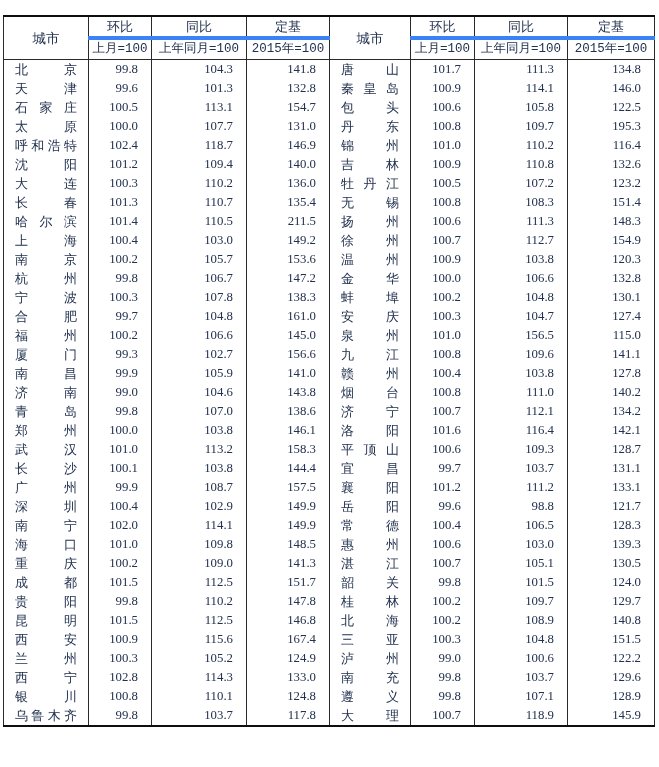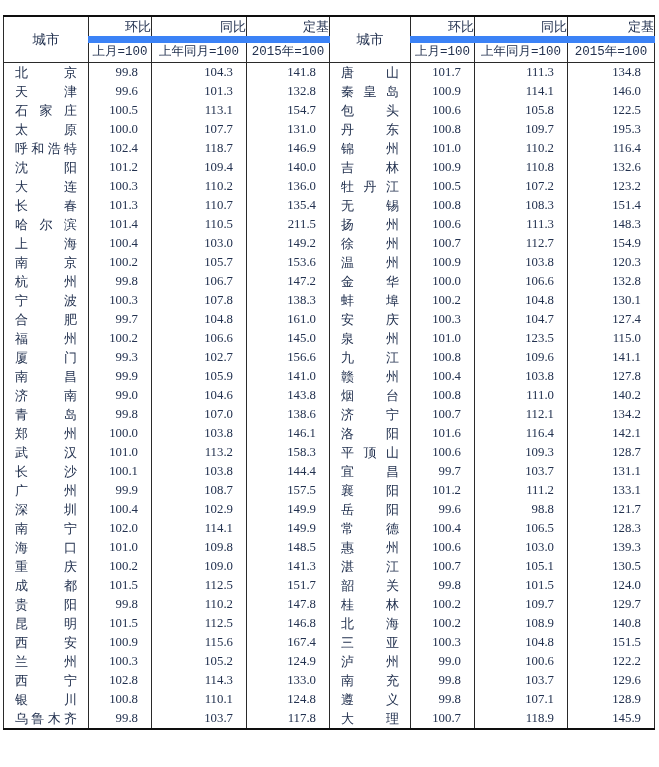--- a/index.html
+++ b/index.html
@@ -45,21 +45,21 @@
     font-weight: normal;
     overflow: hidden;
     white-space: nowrap;
   }
   thead th {
     text-align: center;
     font-size: 13px;
     height: 19px;
     line-height: 19px;
   }
-  thead tr.grp th.lbl { border-bottom: 7px solid #3b82f6; text-align: right; }
+  thead tr.grp th.lbl { border-bottom: 4px solid #3b82f6; }
   thead th.cityhead { border-bottom: 1px solid #2a2a2a; font-size: 13.5px; }
   thead tr.sub th { border-bottom: 1px solid #2a2a2a; font-size: 12.5px; font-family: Liberation Mono, monospace; }
   tbody td {
     height: 19px;
     line-height: 19px;
     font-size: 12.8px;
   }
   tbody td.city {
     text-align: justify;
     text-align-last: justify;
@@ -248,21 +248,21 @@
           <td class="num">104.7</td>
           <td class="num">127.4</td>
         </tr>
         <tr>
           <td class="city">福州</td>
           <td class="num">100.2</td>
           <td class="num">106.6</td>
           <td class="num">145.0</td>
           <td class="city">泉州</td>
           <td class="num">101.0</td>
-          <td class="num">123.5</td>
+          <td class="num">156.5</td>
           <td class="num">115.0</td>
         </tr>
         <tr>
           <td class="city">厦门</td>
           <td class="num">99.3</td>
           <td class="num">102.7</td>
           <td class="num">156.6</td>
           <td class="city">九江</td>
           <td class="num">100.8</td>
           <td class="num">109.6</td>

